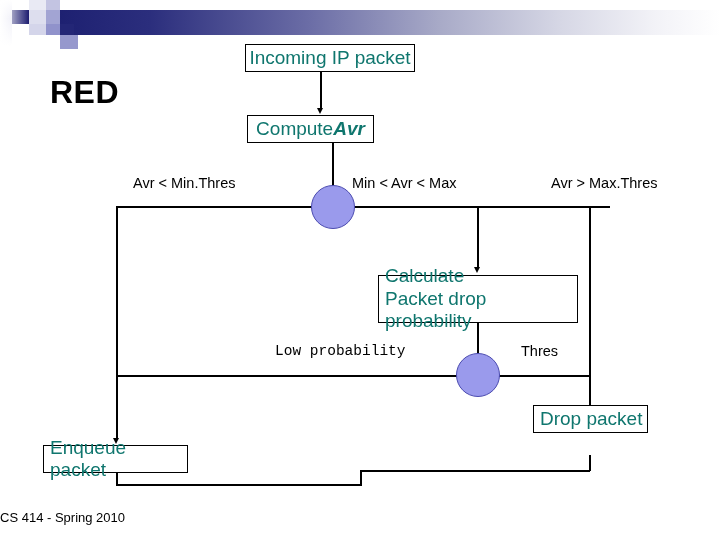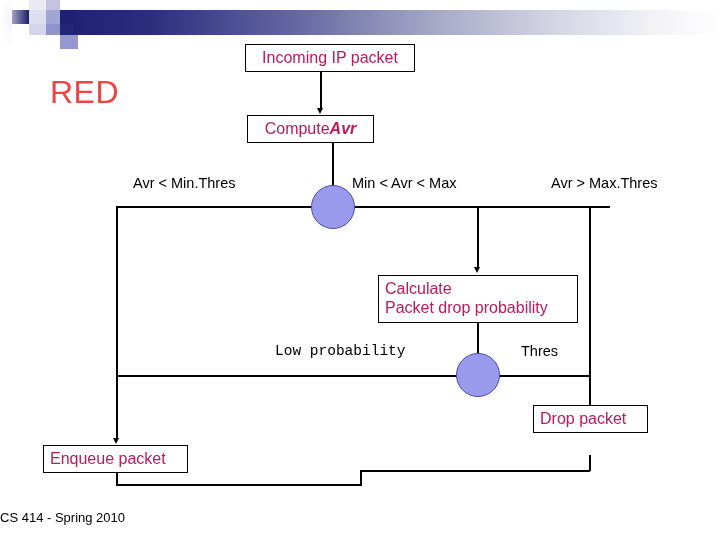--- a/index.html
+++ b/index.html
@@ -31,34 +31,34 @@
   .sq {
     position: absolute;
   }
 
   
   .title {
     position: absolute;
     left: 50px;
     top: 74px;
     font-size: 32px;
-    font-weight: normal;
-    color: #ef4444;
+    font-weight: bold;
+    color: #000000;
     letter-spacing: 0.5px;
     white-space: nowrap;
   }
 
   
   .node {
     position: absolute;
     box-sizing: border-box;
     border: 1px solid #000000;
     background: #ffffff;
-    font-size: 16px;
-    color: #be185d;
+    font-size: 19px;
+    color: #0f766e;
     line-height: 1.18;
     display: flex;
     align-items: center;
     z-index: 3;
   }
   .node.center { justify-content: center; }
   .node.left   { justify-content: flex-start; padding-left: 6px; }
   .node .em { font-style: italic; font-weight: bold; }
 
   

